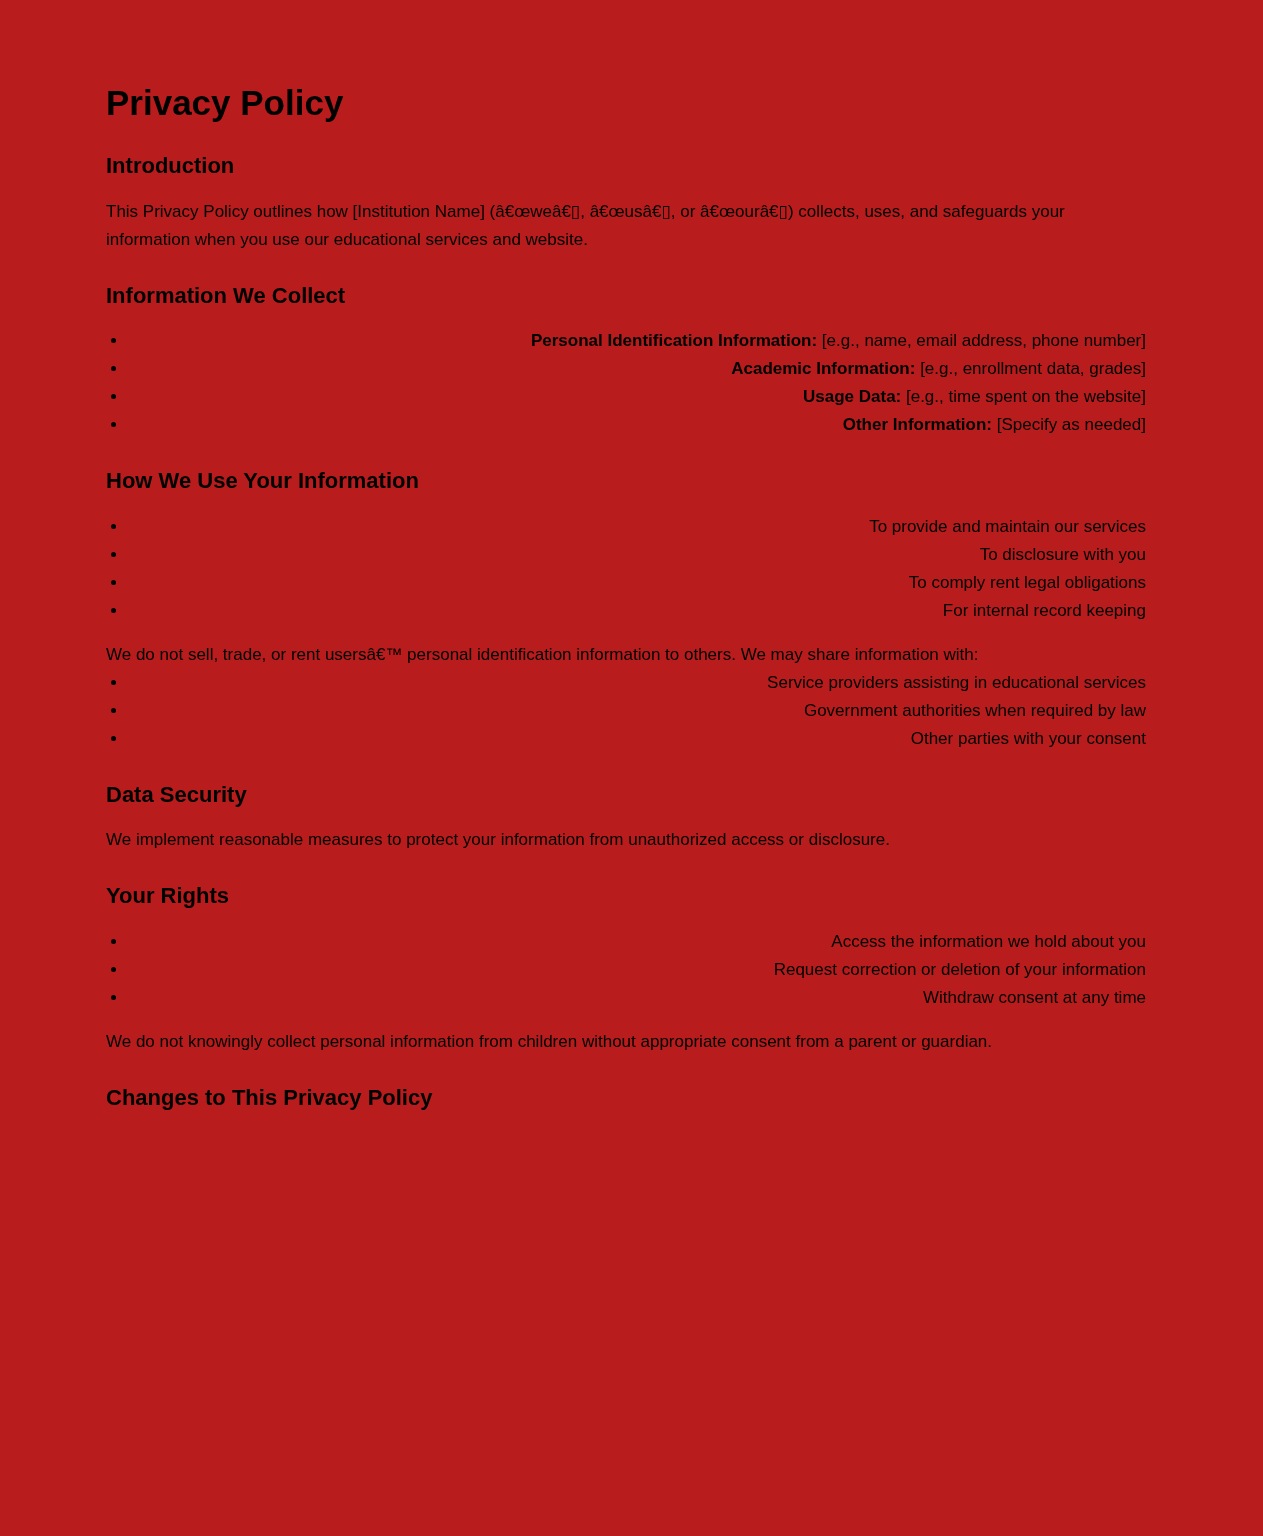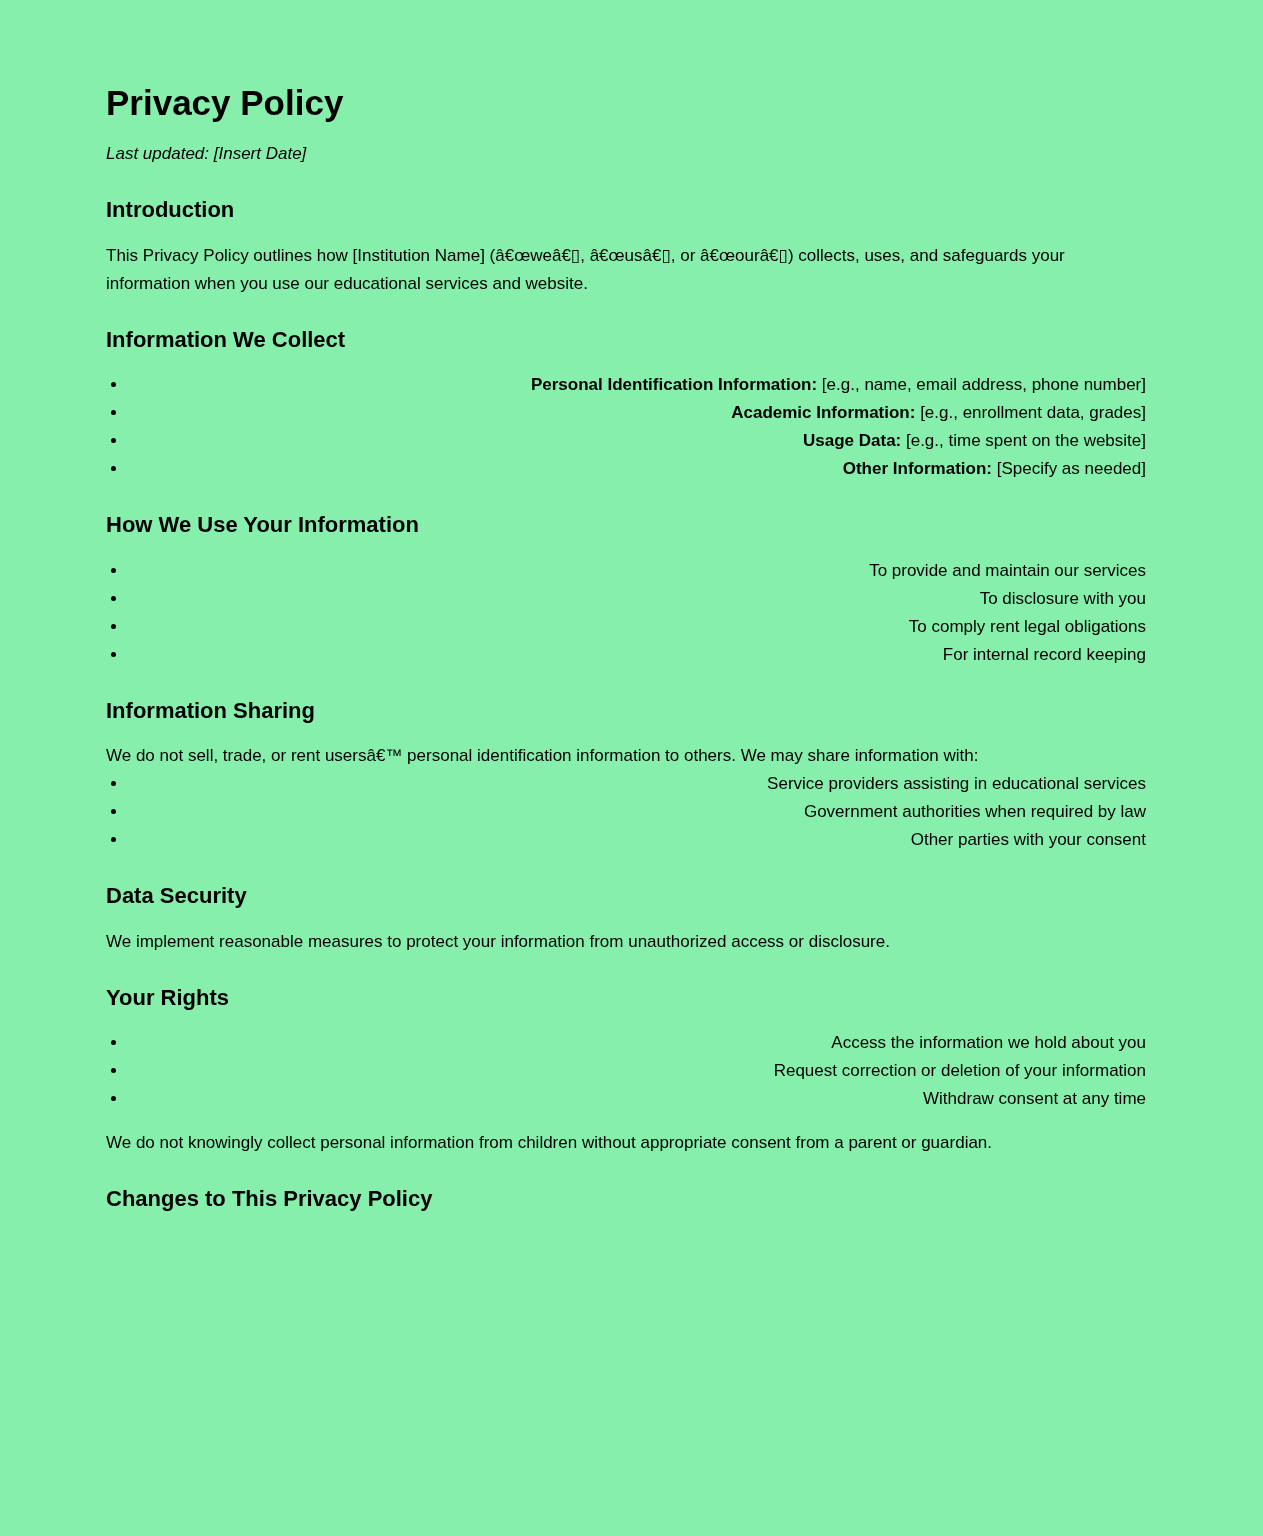--- a/index.html
+++ b/index.html
@@ -1,21 +1,21 @@
 <!DOCTYPE html>
 <html><head>
 <meta charset="utf-8">
 <style>
   html, body { margin: 0; padding: 0; background: #ffffff; }
   .page {
     width: 1263px;
     height: 1536px;
     box-sizing: border-box;
     padding: 60px 117px 0 106px;
-    background: #86efac;
+    background: #b91c1c;
     color: #000000;
     font-family: "Liberation Sans", sans-serif;
     font-size: 17px;
     line-height: 28px;
     overflow: hidden;
   }
   h1.doc-title {
     font-size: 35px;
     line-height: 1.2;
     font-weight: 700;
@@ -42,42 +42,40 @@
   ul.bullet-list li { line-height: 28px; }
   ul.bullet-list li strong { font-weight: 700; }
 </style>
 </head>
 <body>
 
 <div class="page">
 
   <h1 class="doc-title">Privacy Policy</h1>
 
-  <p class="last-updated">Last updated: [Insert Date]</p>
 
   <h2 class="section-heading">Introduction</h2>
   <p class="body-text">This Privacy Policy outlines how [Institution Name] (â€œweâ€▯, â€œusâ€▯, or â€œourâ€▯) collects, uses, and safeguards your information when you use our educational services and website.</p>
 
   <h2 class="section-heading">Information We Collect</h2>
   <ul class="bullet-list">
     <li><strong>Personal Identification Information:</strong><span> [e.g., name, email address, phone number]</span></li>
     <li><strong>Academic Information:</strong><span> [e.g., enrollment data, grades]</span></li>
     <li><strong>Usage Data:</strong><span> [e.g., time spent on the website]</span></li>
     <li><strong>Other Information:</strong><span> [Specify as needed]</span></li>
   </ul>
 
   <h2 class="section-heading">How We Use Your Information</h2>
   <ul class="bullet-list">
     <li>To provide and maintain our services</li>
     <li>To disclosure with you</li>
     <li>To comply rent legal obligations</li>
     <li>For internal record keeping</li>
   </ul>
 
-  <h2 class="section-heading">Information Sharing</h2>
   <p class="body-text pre-list">We do not sell, trade, or rent usersâ€™ personal identification information to others. We may share information with:</p>
   <ul class="bullet-list">
     <li>Service providers assisting in educational services</li>
     <li>Government authorities when required by law</li>
     <li>Other parties with your consent</li>
   </ul>
 
   <h2 class="section-heading">Data Security</h2>
   <p class="body-text">We implement reasonable measures to protect your information from unauthorized access or disclosure.</p>
 

